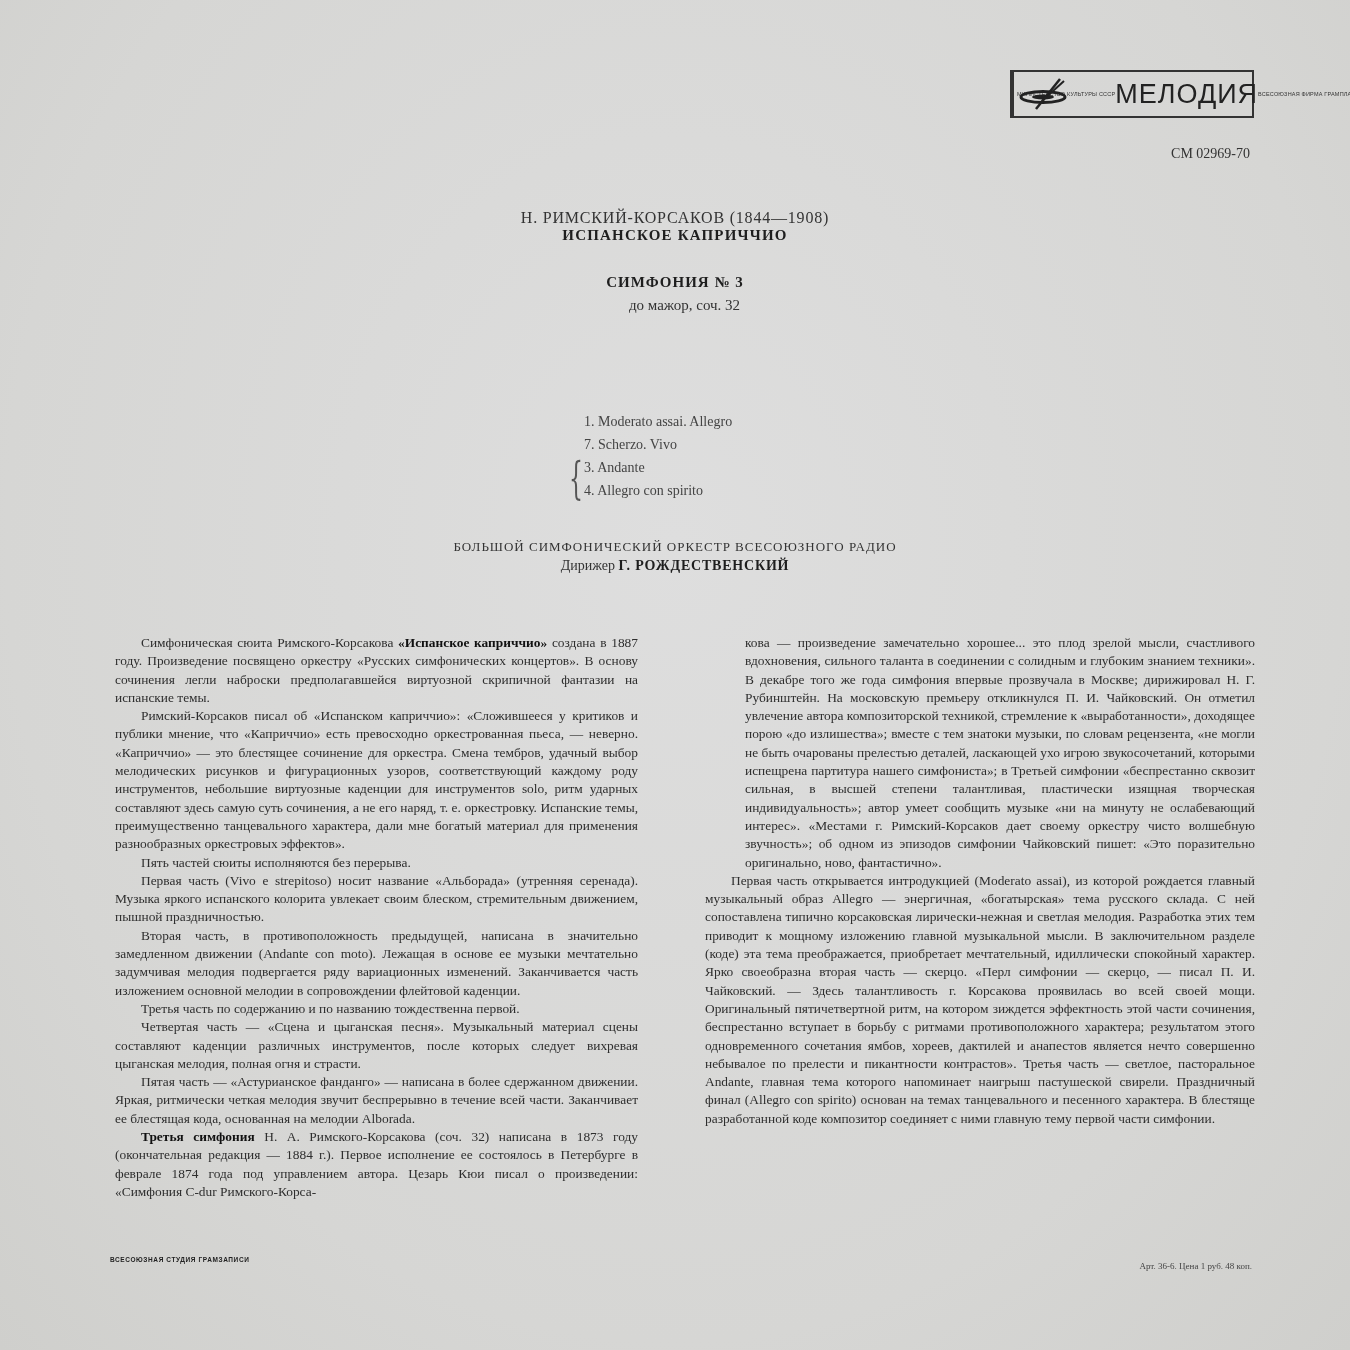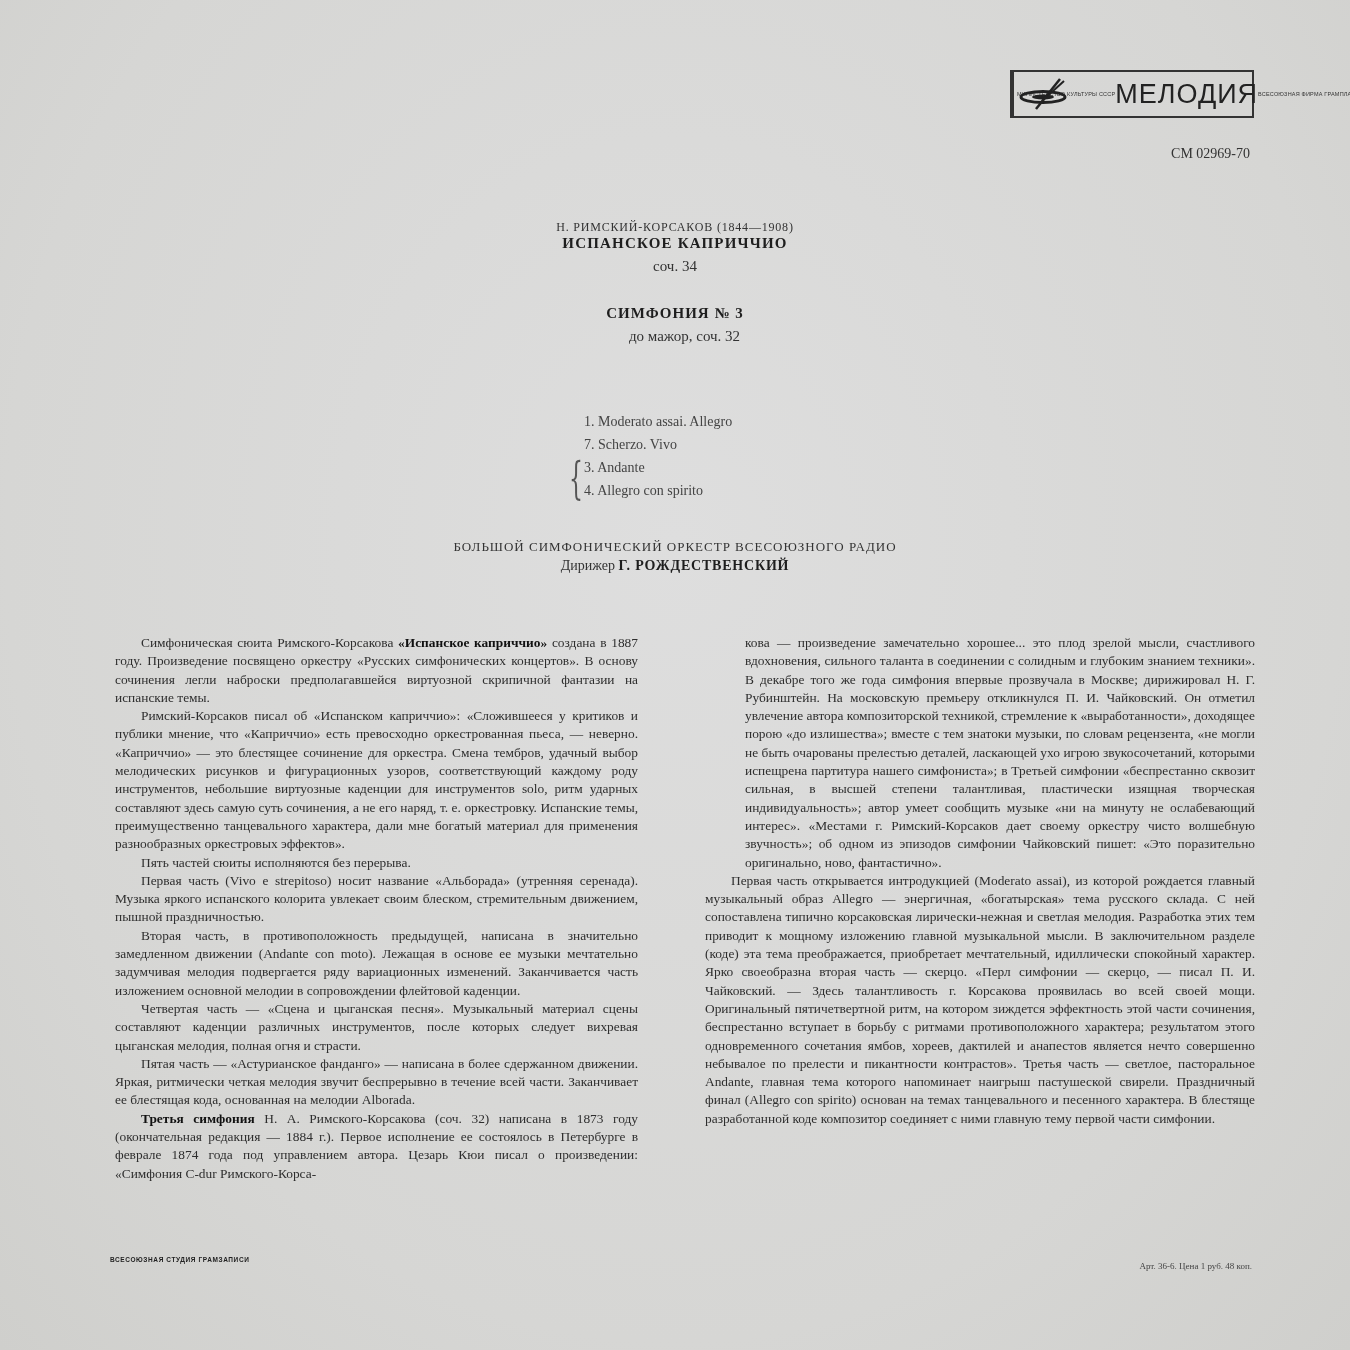--- a/index.html
+++ b/index.html
@@ -42,21 +42,21 @@
       font-family: "Liberation Sans", sans-serif;
       font-size: 27px; line-height: 26px; letter-spacing: 1px;
       color: #222; font-weight: normal;
     }
     .catalog {
       position: absolute; right: 100px; top: 136px;
       font-size: 14px; color: #333; margin-top: 10px;
     }
     
     .header { position: absolute; left: 0; right: 0; top: 205px; text-align: center; }
-    .composer { font-size: 12px; letter-spacing: 0.8px; color: #333; margin-top: 15px; }
+    .composer { font-size: 16px; letter-spacing: 0.8px; color: #333; margin-top: 4px; }
     .work1 { font-size: 15px; font-weight: bold; letter-spacing: 1.2px; color: #1e1e1e; }
     .opus1 { font-size: 15px; margin-top: 6px; color: #333; }
     .work2 { font-size: 15px; font-weight: bold; letter-spacing: 1px; margin-top: 30px; color: #1e1e1e; }
     .key2 { font-size: 15px; margin-top: 6px; color: #333; padding-left: 19px; }
     .movements {
       position: absolute; left: 584px; top: 410px;
       font-size: 14px; color: #444; line-height: 23px;
     }
     .movements .brace {
       position: absolute; left: -22px; top: 46px;
@@ -114,21 +114,20 @@
       <div class="logo-main">МЕЛОДИЯ</div>
       <div class="logo-bottom">Всесоюзная фирма грампластинок</div>
     </div>
   </div>
 
   <div class="catalog">СМ 02969-70</div>
 
   <div class="header">
     <div class="composer">Н. РИМСКИЙ-КОРСАКОВ (1844—1908)</div>
     <div class="work1">ИСПАНСКОЕ КАПРИЧЧИО</div>
-    <div class="opus1">соч. 34</div>
     <div class="work2">СИМФОНИЯ № 3</div>
     <div class="key2">до мажор, соч. 32</div>
   </div>
 
   <div class="movements">
     <span class="brace">{</span>
     <div>1. Moderato assai. Allegro</div>
     <div>7. Scherzo. Vivo</div>
     <div>3. Andante</div>
     <div>4. Allegro con spirito</div>
@@ -139,20 +138,21 @@
     <span>Дирижер</span>
     <b>Г. РОЖДЕСТВЕНСКИЙ</b>
   </div>
 
   <div class="col left">
     <p><span>Симфоническая сюита Римского-Корсакова </span><b>«Испанское каприччио»</b><span> создана в 1887 году. Произведение посвящено оркестру «Русских симфонических концертов». В основу сочинения легли наброски предполагавшейся виртуозной скрипичной фантазии на испанские темы.</span></p>
     <p>Римский-Корсаков писал об «Испанском каприччио»: «Сложившееся у критиков и публики мнение, что «Каприччио» есть превосходно оркестрованная пьеса, — неверно. «Каприччио» — это блестящее сочинение для оркестра. Смена тембров, удачный выбор мелодических рисунков и фигурационных узоров, соответствующий каждому роду инструментов, небольшие виртуозные каденции для инструментов solo, ритм ударных составляют здесь самую суть сочинения, а не его наряд, т. е. оркестровку. Испанские темы, преимущественно танцевального характера, дали мне богатый материал для применения разнообразных оркестровых эффектов».</p>
     <p>Пять частей сюиты исполняются без перерыва.</p>
     <p>Первая часть (Vivo e strepitoso) носит название «Альборада» (утренняя серенада). Музыка яркого испанского колорита увлекает своим блеском, стремительным движением, пышной праздничностью.</p>
     <p>Вторая часть, в противоположность предыдущей, написана в значительно замедленном движении (Andante con moto). Лежащая в основе ее музыки мечтательно задумчивая мелодия подвергается ряду вариационных изменений. Заканчивается часть изложением основной мелодии в сопровождении флейтовой каденции.</p>
+    <p>Третья часть по содержанию и по названию тождественна первой.</p>
     <p>Четвертая часть — «Сцена и цыганская песня». Музыкальный материал сцены составляют каденции различных инструментов, после которых следует вихревая цыганская мелодия, полная огня и страсти.</p>
     <p>Пятая часть — «Астурианское фанданго» — написана в более сдержанном движении. Яркая, ритмически четкая мелодия звучит беспрерывно в течение всей части. Заканчивает ее блестящая кода, основанная на мелодии Alborada.</p>
     <p><b>Третья симфония</b><span> Н. А. Римского-Корсакова (соч. 32) написана в 1873 году (окончательная редакция — 1884 г.). Первое исполнение ее состоялось в Петербурге в феврале 1874 года под управлением автора. Цезарь Кюи писал о произведении: «Симфония C-dur Римского-Корса-</span></p>
   </div>
 
   <div class="col right">
     <p class="noindent">кова — произведение замечательно хорошее... это плод зрелой мысли, счастливого вдохновения, сильного таланта в соединении с солидным и глубоким знанием техники». В декабре того же года симфония впервые прозвучала в Москве; дирижировал Н. Г. Рубинштейн. На московскую премьеру откликнулся П. И. Чайковский. Он отметил увлечение автора композиторской техникой, стремление к «выработанности», доходящее порою «до излишества»; вместе с тем знатоки музыки, по словам рецензента, «не могли не быть очарованы прелестью деталей, ласкающей ухо игрою звукосочетаний, которыми испещрена партитура нашего симфониста»; в Третьей симфонии «беспрестанно сквозит сильная, в высшей степени талантливая, пластически изящная творческая индивидуальность»; автор умеет сообщить музыке «ни на минуту не ослабевающий интерес». «Местами г. Римский-Корсаков дает своему оркестру чисто волшебную звучность»; об одном из эпизодов симфонии Чайковский пишет: «Это поразительно оригинально, ново, фантастично».</p>
     <p>Первая часть открывается интродукцией (Moderato assai), из которой рождается главный музыкальный образ Allegro — энергичная, «богатырская» тема русского склада. С ней сопоставлена типично корсаковская лирически-нежная и светлая мелодия. Разработка этих тем приводит к мощному изложению главной музыкальной мысли. В заключительном разделе (коде) эта тема преображается, приобретает мечтательный, идиллически спокойный характер. Ярко своеобразна вторая часть — скерцо. «Перл симфонии — скерцо, — писал П. И. Чайковский. — Здесь талантливость г. Корсакова проявилась во всей своей мощи. Оригинальный пятичетвертной ритм, на котором зиждется эффектность этой части сочинения, беспрестанно вступает в борьбу с ритмами противоположного характера; результатом этого одновременного сочетания ямбов, хореев, дактилей и анапестов является нечто совершенно небывалое по прелести и пикантности контрастов». Третья часть — светлое, пасторальное Andante, главная тема которого напоминает наигрыш пастушеской свирели. Праздничный финал (Allegro con spirito) основан на темах танцевального и песенного характера. В блестяще разработанной коде композитор соединяет с ними главную тему первой части симфонии.</p>
   </div>
 

